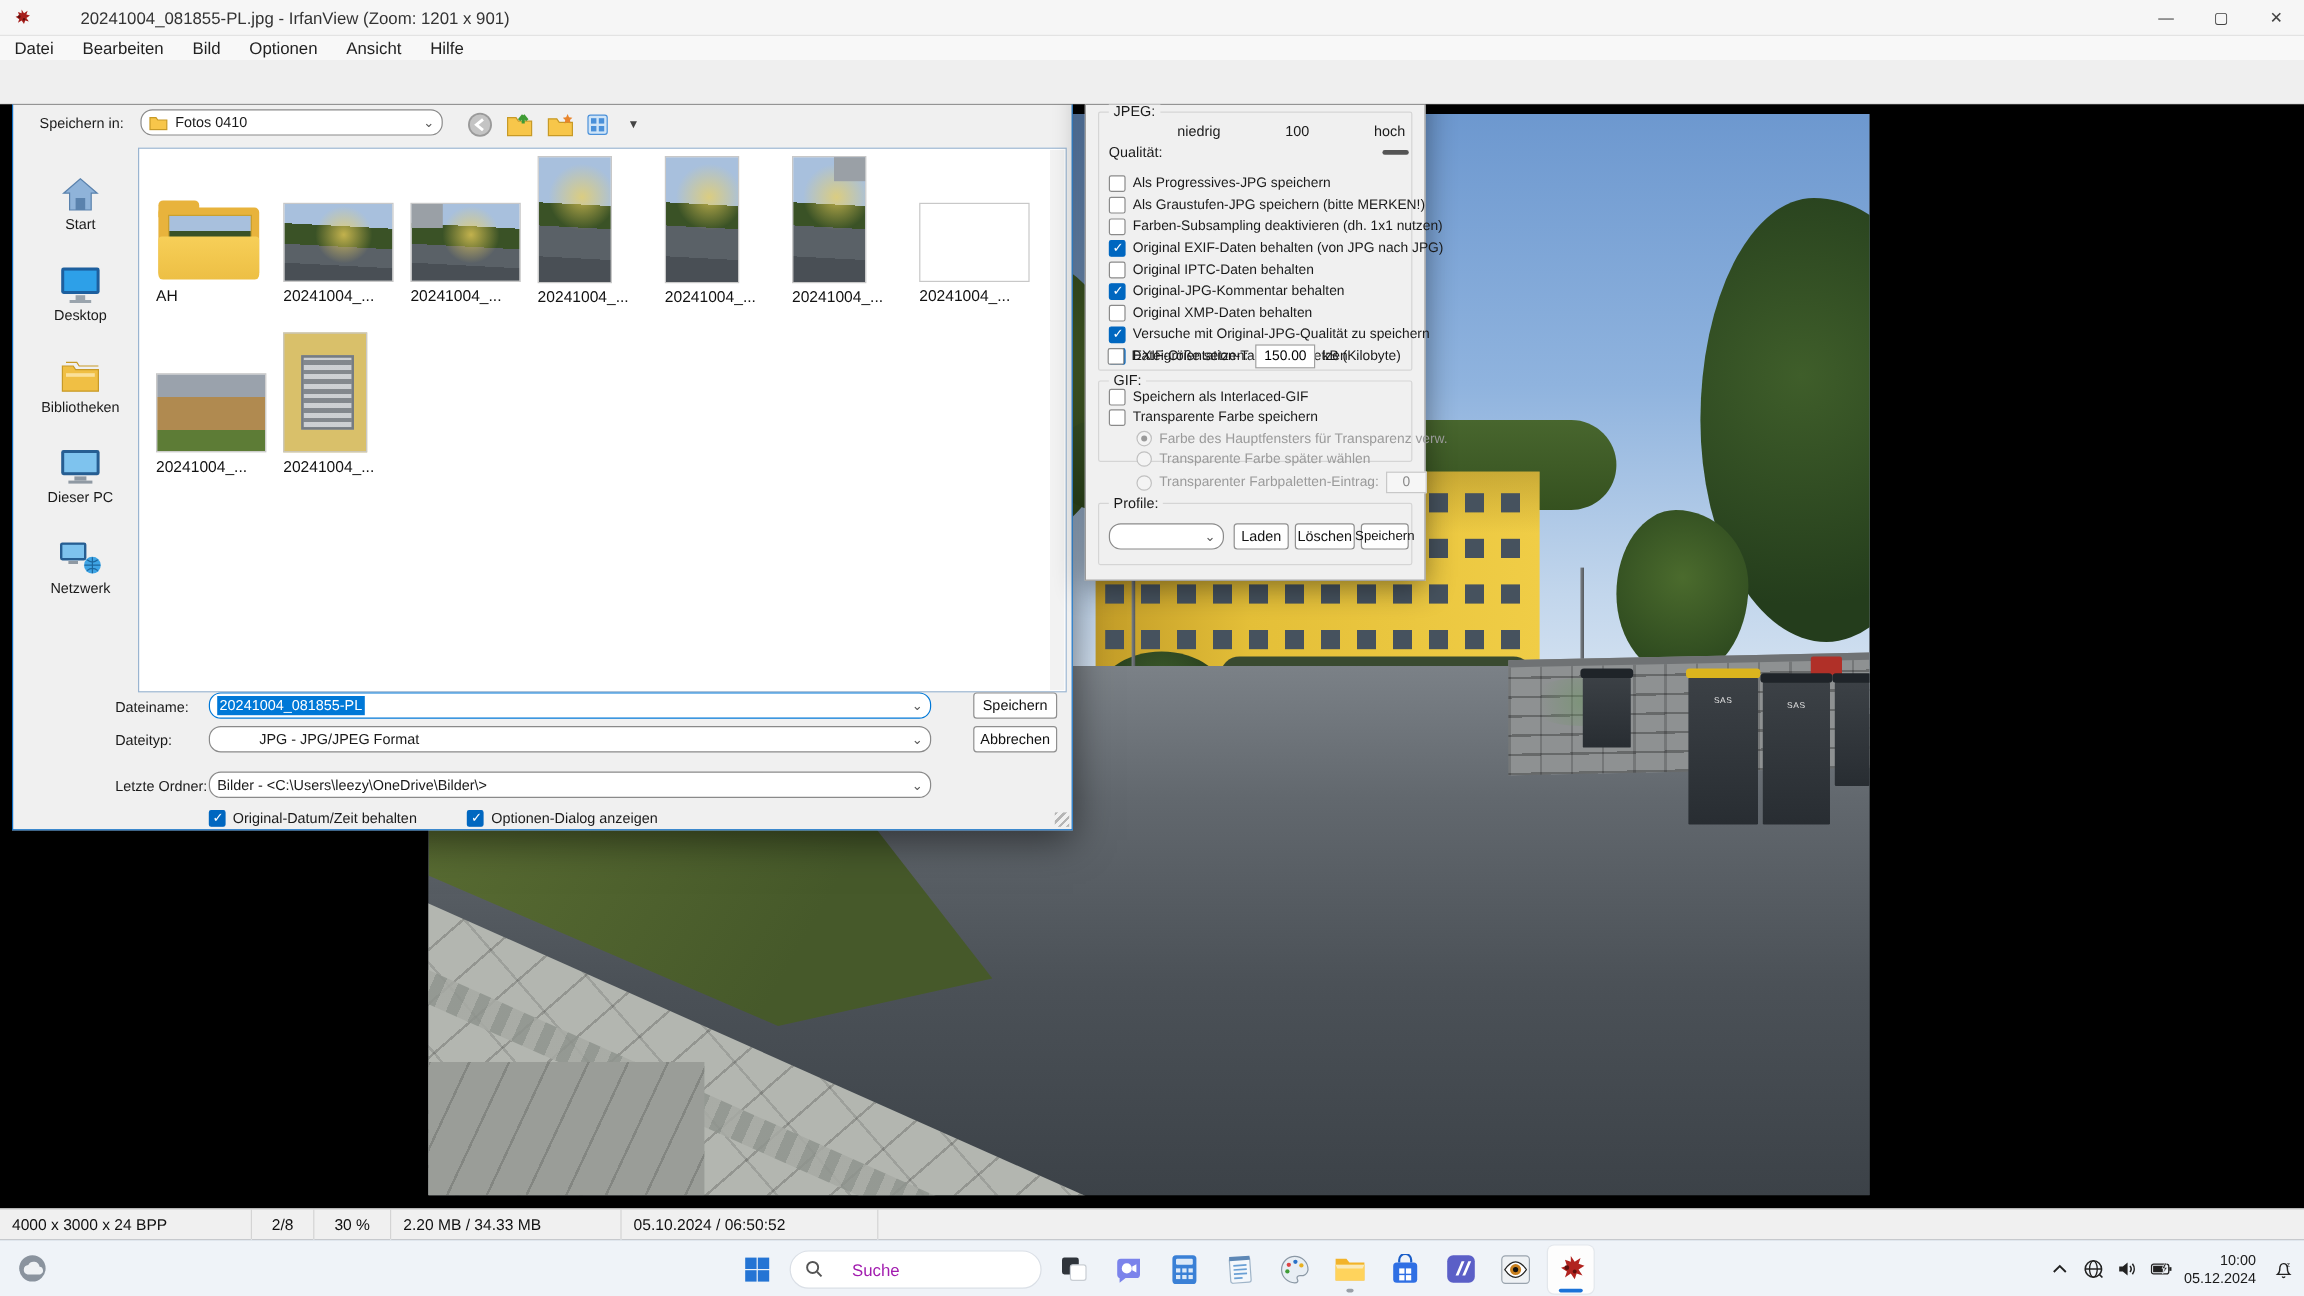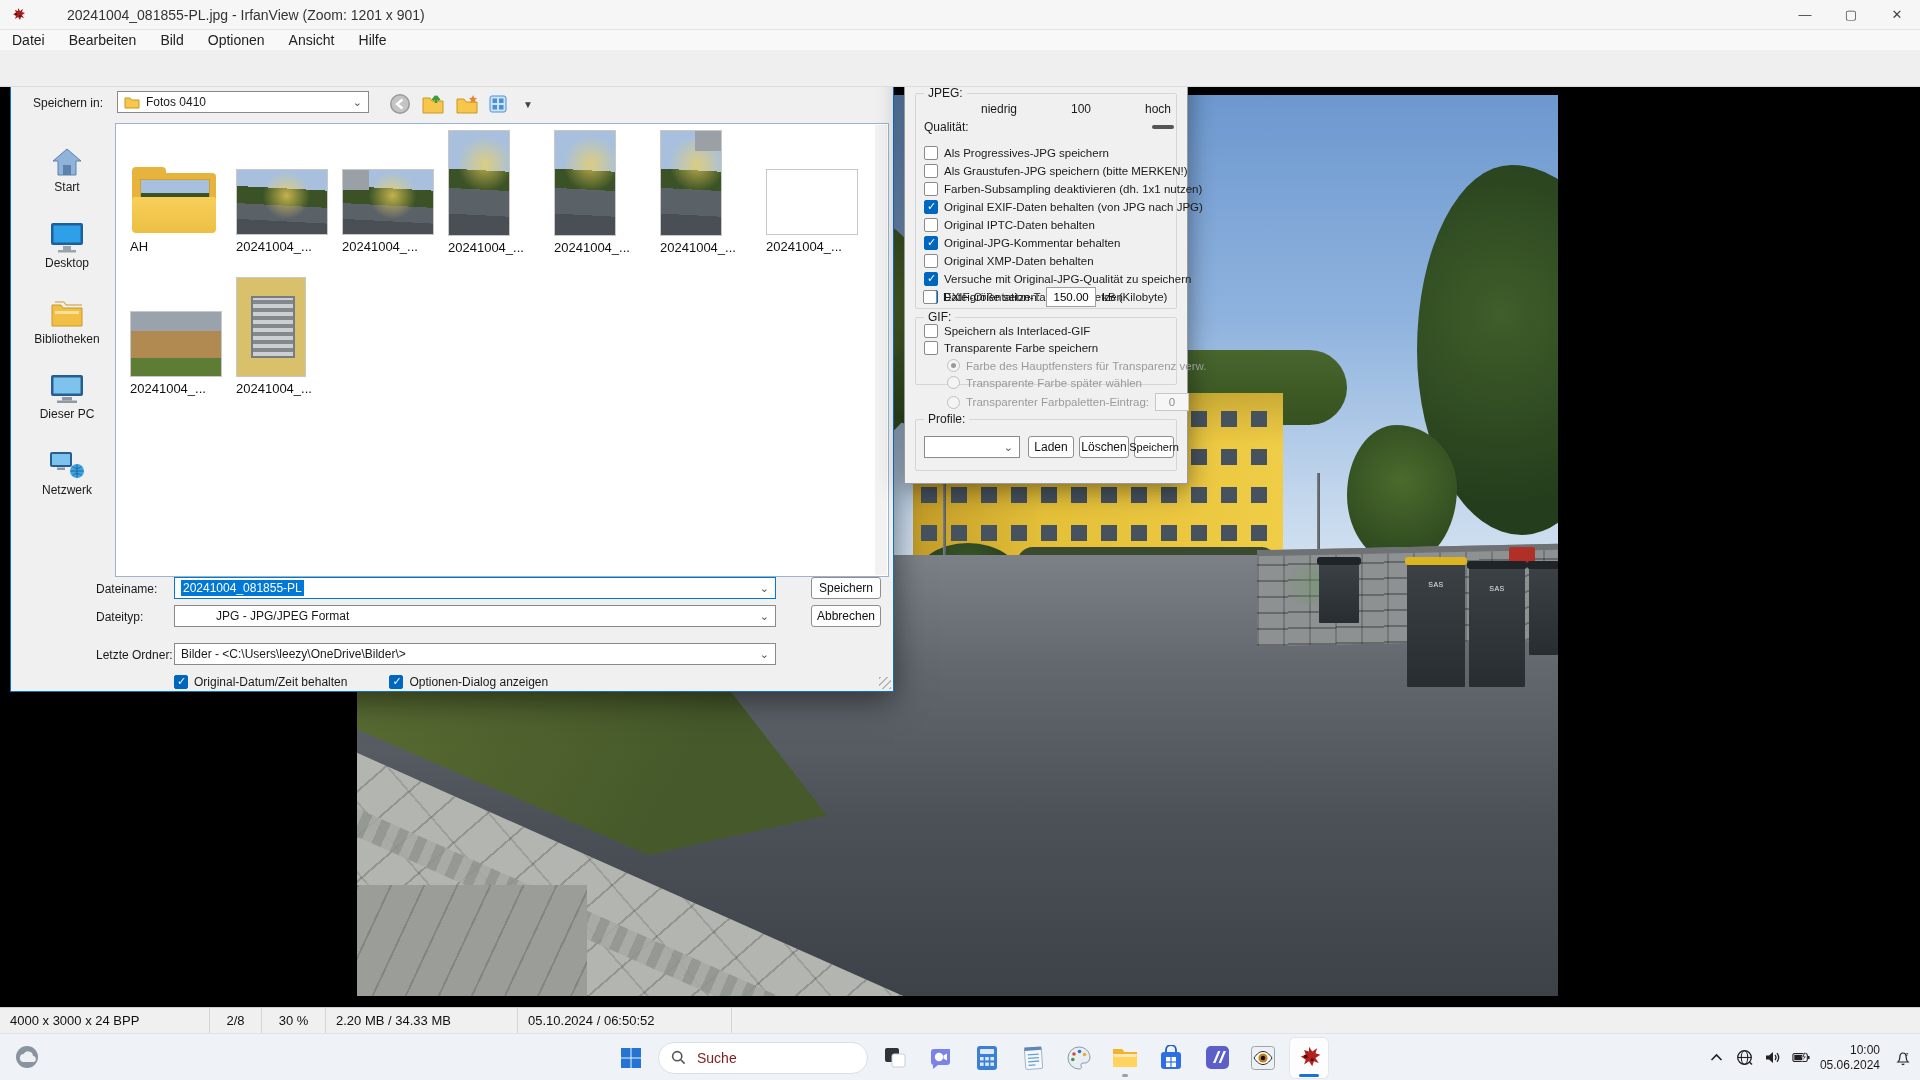--- a/index.html
+++ b/index.html
@@ -86,21 +86,21 @@
   
   .cb { width:14px; height:14px; border:1px solid #8a8a8a; background:#fff; border-radius:2px;
     display:inline-block; flex:none; position:relative; }
   .cb.on { background:#0067c0; border-color:#0067c0; }
   .cb.on::after { content:"✓"; position:absolute; left:2px; top:-1px; color:#fff; font-size:11px; }
   .radio { width:13px; height:13px; border:1px solid #999; border-radius:50%; background:#fff;
     display:inline-block; flex:none; position:relative; }
   .radio.dis { border-color:#c0c0c0; background:#f4f4f4; }
   .radio.sel::after { content:""; position:absolute; left:3px; top:3px; width:5px; height:5px;
     border-radius:50%; background:#9a9a9a; }
-  .combo { background:#fff; border:1px solid #8a8a8a; border-radius:0; height:22px;
+  .combo { background:#fff; border:1px solid #8a8a8a; border-radius:10px; height:22px;
     display:flex; align-items:center; font-size:12px; color:#1a1a1a; padding:0 20px 0 6px; position:relative; }
   .combo .caret { position:absolute; right:6px; top:4px; color:#555; font-size:11px; }
   .btn { background:#fefefe; border:1px solid #8f8f8f; border-radius:3px; font-size:12px; color:#111;
     display:flex; align-items:center; justify-content:center; }
   .grp { border:1px solid #d5d5d5; border-radius:2px; position:relative; }
   .grp > .grp-label { position:absolute; top:-8px; left:8px; background:#f0f0f0; padding:0 4px;
     font-size:12px; color:#1a1a1a; }
   .row { display:flex; align-items:center; gap:6px; position:absolute; font-size:12px; color:#1a1a1a; }
 
   
@@ -191,21 +191,21 @@
   .tb-left { position:absolute; left:8px; top:4px; width:40px; height:40px; display:flex; align-items:center; justify-content:center; }
   .tb-center { position:absolute; left:612px; top:0; height:47px; display:flex; align-items:center; gap:8px; }
   .tb-ic { width:38px; height:40px; display:flex; align-items:center; justify-content:center;
     border-radius:5px; position:relative; }
   .tb-ic.active { background:#fdfdfd; box-shadow:0 0 0 1px #e3e7ec; }
   .tb-ic.active::after { content:""; position:absolute; left:9px; bottom:1px; width:20px; height:3px;
     border-radius:2px; background:#1a72d8; }
   .tb-ic.running::after { content:""; position:absolute; left:16px; bottom:1px; width:6px; height:3px;
     border-radius:2px; background:#9aa0a8; }
   .searchpill { width:210px; height:32px; background:#fff; border:1px solid #dadfe6; border-radius:17px;
-    display:flex; align-items:center; gap:11px; padding:0 12px; color:#7f1d1d; font-size:14px; }
+    display:flex; align-items:center; gap:24px; padding:0 12px; color:#a21caf; font-size:14px; }
   .tb-tray { position:absolute; right:8px; top:0; height:47px; display:flex; align-items:center; gap:10px; color:#222; }
   .clock { text-align:right; font-size:12px; color:#1a1a1a; line-height:1.25; }
   .trayglyph { display:flex; align-items:center; justify-content:center; width:18px; }
 </style>
 </head>
 <body>
 
 <div id="stage">
 
   <div class="abs" id="titlebar">
@@ -703,21 +703,21 @@
       <span class="trayglyph">
         <svg width="20" height="13" viewBox="0 0 20 13">
             <rect x="1" y="2" width="16" height="9" rx="2" fill="none" stroke="#222" stroke-width="1.2"></rect>
             <rect x="17.5" y="4.8" width="2" height="3.4" fill="#222"></rect>
             <rect x="2.5" y="3.5" width="9" height="6" fill="#222"></rect>
             <path d="M13.5 1 10.8 6h2.4l-2 5 4.6-6h-2.6l2-4z" fill="#222" stroke="#eff3f8" stroke-width=".6"></path>
           </svg>
       </span>
       <div class="clock">
         <div>10:00</div>
-        <div>05.06.2024</div>
+        <div>05.12.2024</div>
       </div>
       <span class="trayglyph" style="margin-left:4px">
         <svg width="18" height="18" viewBox="0 0 18 18">
             <path d="M4 13c1.2-1 1.8-2.5 1.8-4.5C5.8 5.5 7.2 4 9 4s3.2 1.5 3.2 4.5c0 2 .6 3.5 1.8 4.5z" fill="none" stroke="#222" stroke-width="1.2"></path>
             <path d="M7.8 14.8a1.3 1.3 0 0 0 2.4 0" fill="none" stroke="#222" stroke-width="1.1"></path>
             <text x="11.5" y="6.5" font-size="6" fill="#222" font-family="Liberation Sans, sans-serif">z</text>
           </svg>
       </span>
     </div>
   </div>

